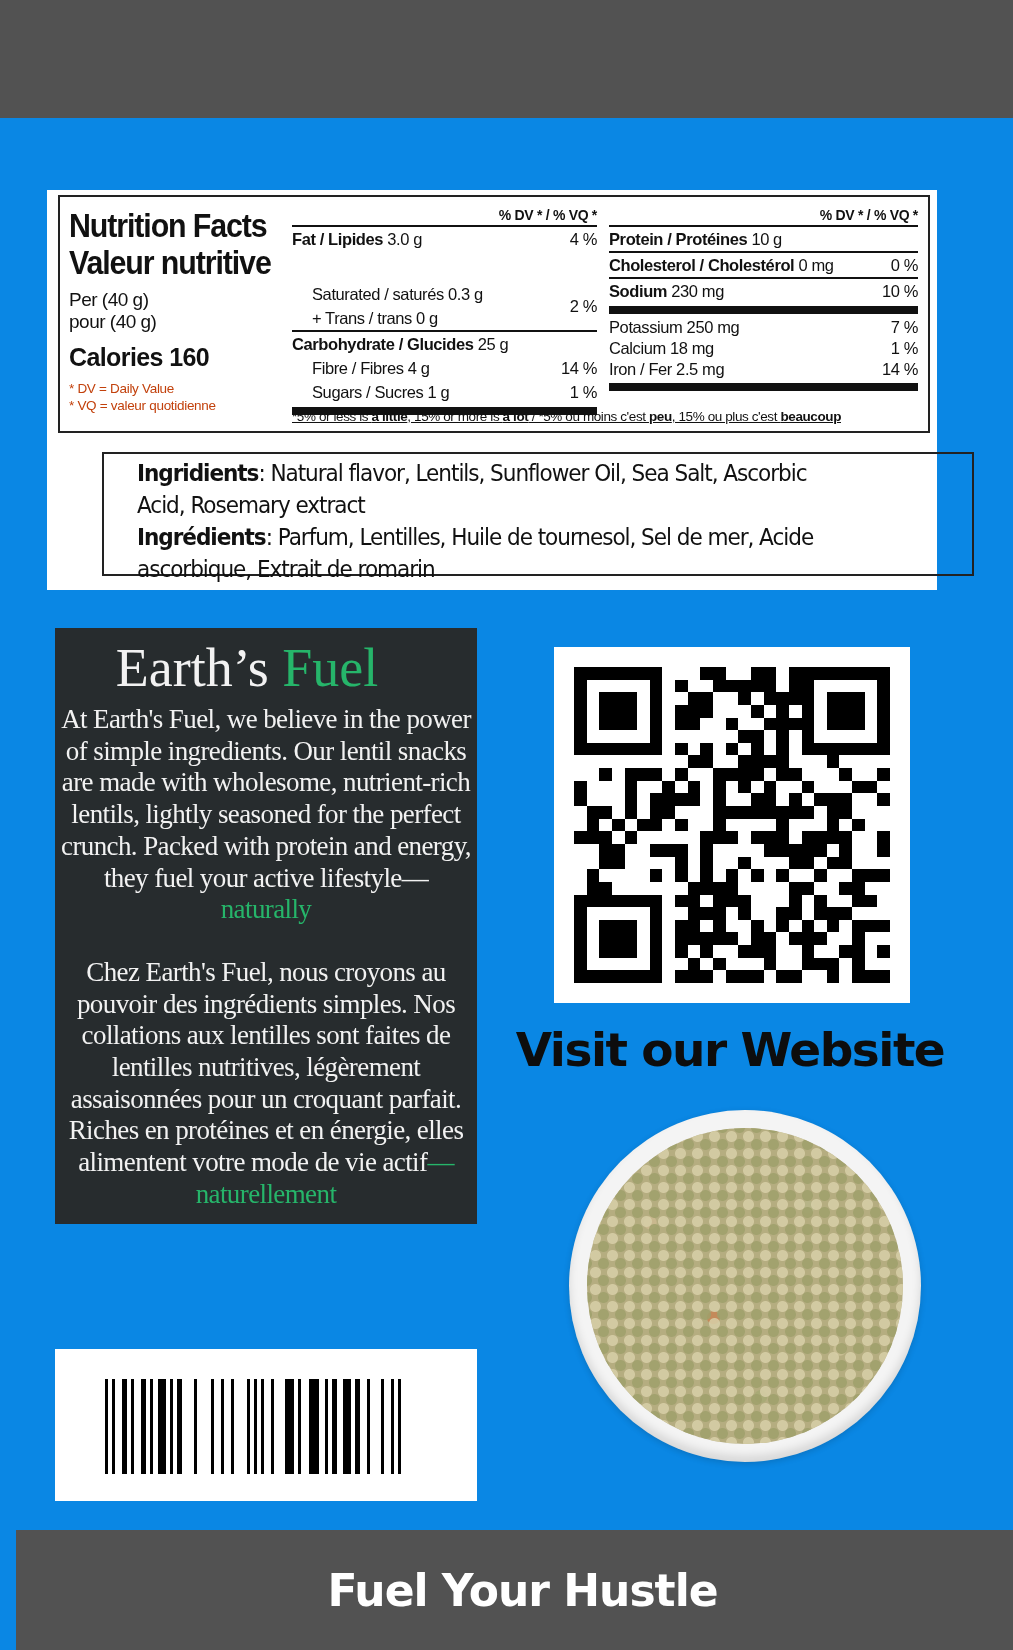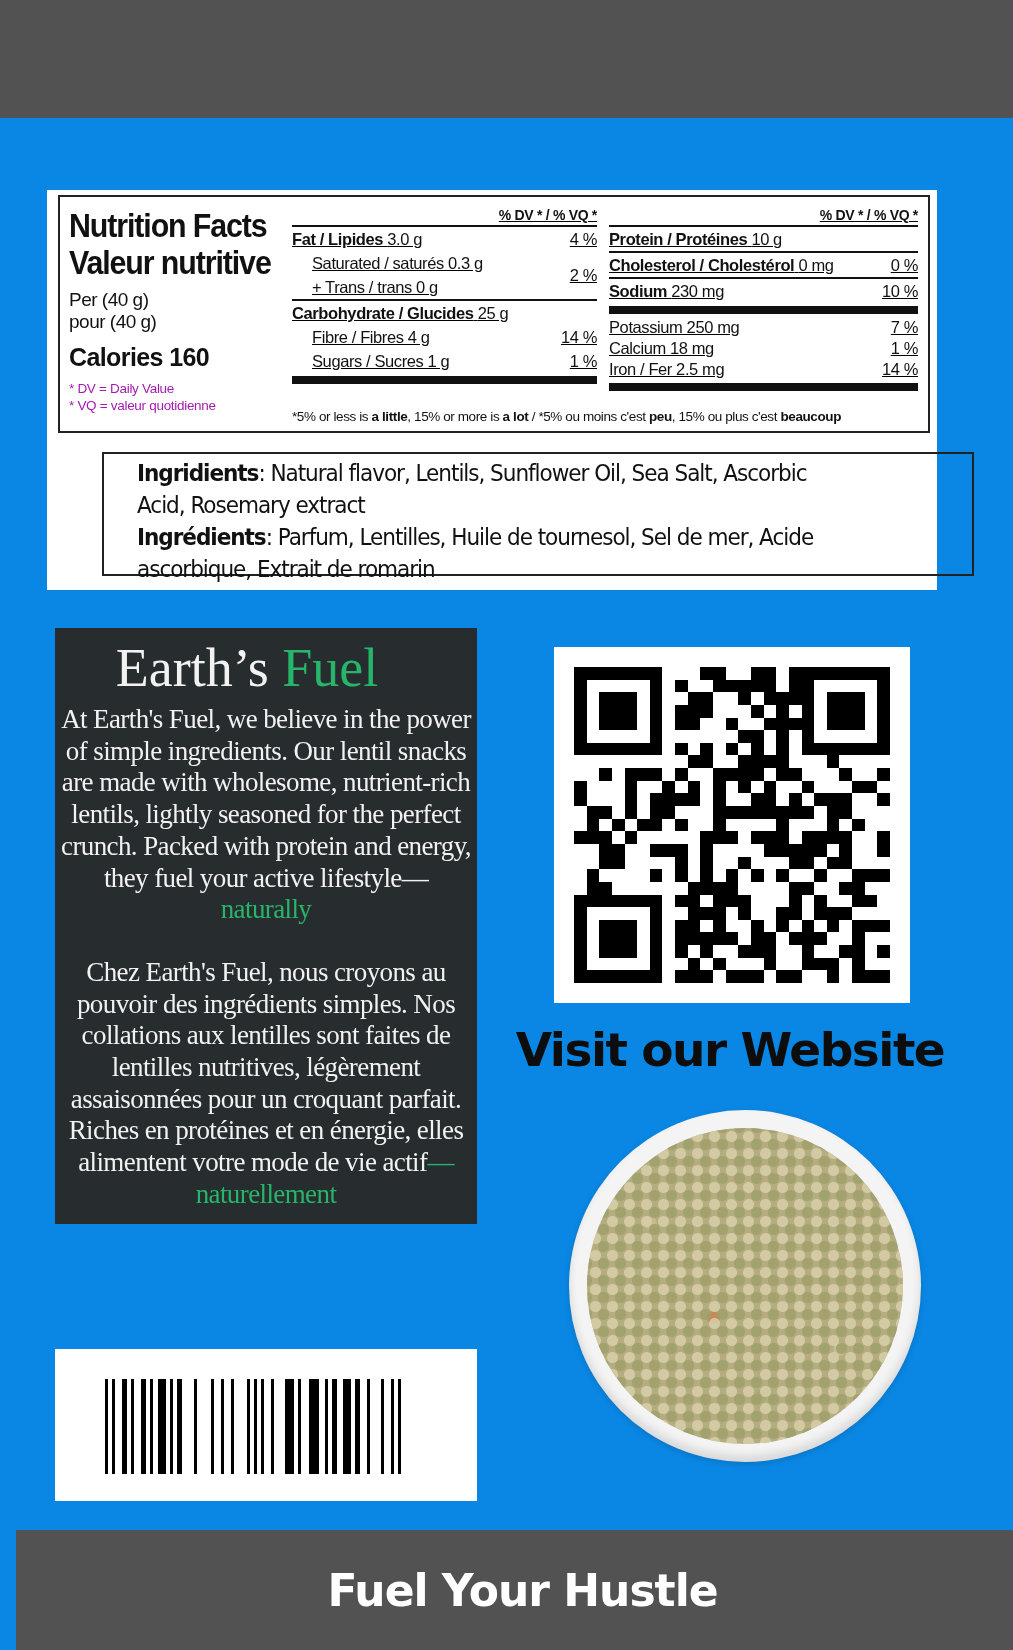--- a/index.html
+++ b/index.html
@@ -11,35 +11,35 @@
     display: flex; align-items: center; justify-content: center; }
   .tagline { color: #fff; font-family: "DejaVu Sans", sans-serif; font-weight: bold; font-size: 44px; letter-spacing: -1px; }
 
   
   .nf-outer { position: absolute; left: 47px; top: 190px; width: 890px; height: 400px; background: #fff; }
   .nf-box { position: absolute; left: 11px; top: 5px; width: 872px; height: 238px; border: 2px solid #222; }
   .nf-left { position: absolute; left: 9px; top: 10px; width: 220px; }
   .nf-title { font-family: "Liberation Sans", sans-serif; font-weight: bold; font-size: 33px; line-height: 37px; letter-spacing: -1.2px; color: #111; transform: scaleX(0.92); transform-origin: left; white-space: nowrap; }
   .nf-per { font-size: 19px; line-height: 22px; margin-top: 8px; color: #111; letter-spacing: -0.5px; }
   .nf-cal { font-weight: bold; font-size: 25px; margin-top: 10px; color: #111; letter-spacing: -0.6px; }
-  .nf-dvnote { font-size: 13.5px; line-height: 17px; margin-top: 8px; color: #a21caf; letter-spacing: -0.3px; }
-
-  .col { position: absolute; top: 10px; text-decoration: underline; }
+  .nf-dvnote { font-size: 13.5px; line-height: 17px; margin-top: 8px; color: #c2410c; letter-spacing: -0.3px; }
+
+  .col { position: absolute; top: 10px; }
   .col-mid { left: 232px; width: 305px; }
   .col-right { left: 549px; width: 309px; }
   .dv-head { text-align: right; font-weight: bold; font-size: 14px; color: #111; padding-bottom: 2px; border-bottom: 2.5px solid #111; letter-spacing: -0.3px; }
   .row { display: flex; justify-content: space-between; font-size: 16.5px; color: #111; line-height: 24px; letter-spacing: -0.4px; }
   .row .b { font-weight: bold; }
   .row.indent { padding-left: 20px; gap: 12px; }
   .row.rule { border-bottom: 2.5px solid #111; }
   .thickrule { height: 8px; background: #111; margin: 3px 0; }
   .pct { text-align: right; white-space: nowrap; }
   .twocell { display: flex; justify-content: space-between; align-items: center; }
   .stack { display: flex; flex-direction: column; }
-  .footnote { position: absolute; left: 232px; top: 212px; font-size: 13.5px; color: #111; letter-spacing: -0.4px; white-space: nowrap; }
+  .footnote { position: absolute; left: 232px; top: 212px; font-size: 13.5px; color: #111; letter-spacing: -0.4px; white-space: nowrap; text-decoration: underline; }
   .footnote b { font-weight: bold; }
 
   .ing-box { position: absolute; left: 11px; top: 262px; width: 872px; height: 124px; border: 2px solid #222; padding: 3px 0 0 33px; margin-left: 44px; }
   .ing-line { font-family: "DejaVu Sans", sans-serif; font-size: 22.5px; line-height: 32px; color: #111; letter-spacing: -1.1px; transform: scaleX(0.96); transform-origin: left; white-space: nowrap; }
   .ing-line b { font-weight: bold; }
 
   
   .story { position: absolute; left: 55px; top: 628px; width: 422px; height: 596px; background: #272c2e; color: #f2f2f2; text-align: center; font-family: "DejaVu Serif", serif; }
   .brand { font-family: "Liberation Serif", serif; font-size: 54px; margin-top: 8px; line-height: 64px; padding-right: 38px; }
   .brand .g, .green { color: #26b56a; }
@@ -90,21 +90,21 @@
         <div>* VQ = valeur quotidienne</div>
       </div>
     </div>
 
     <div class="col col-mid">
       <div class="dv-head">% DV * / % VQ *</div>
       <div class="row">
         <span><span class="b">Fat / Lipides</span> <span>3.0 g</span></span>
         <span class="pct">4 %</span>
       </div>
-      <div class="twocell rule row" style="padding:0;border-bottom:2.5px solid #111;">
+      <div class="twocell rule row" style="padding:0;border-bottom:2.5px solid #111;margin-top:31px;">
         <div class="stack" style="padding-left:20px;">
           <span>Saturated / saturés 0.3 g</span>
           <span>+ Trans / trans 0 g</span>
         </div>
         <span class="pct">2 %</span>
       </div>
       <div class="row">
         <span><span class="b">Carbohydrate / Glucides</span> <span>25 g</span></span>
       </div>
       <div class="row indent">

